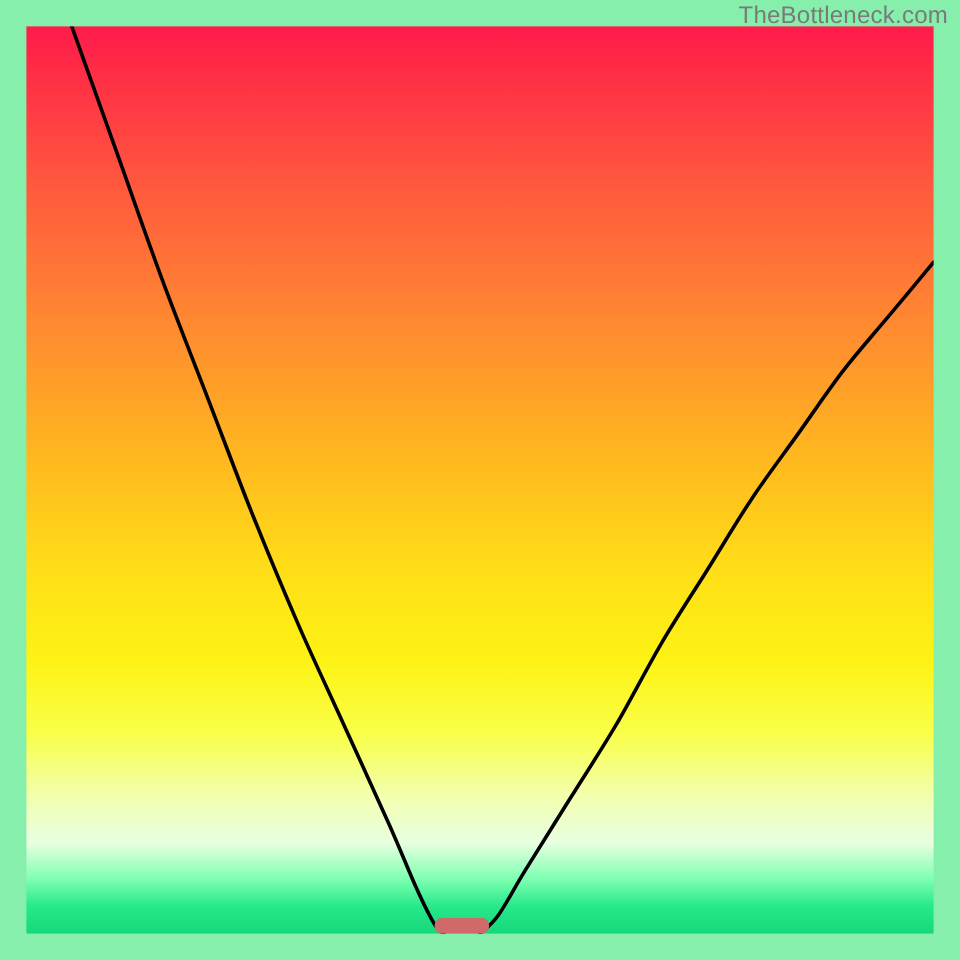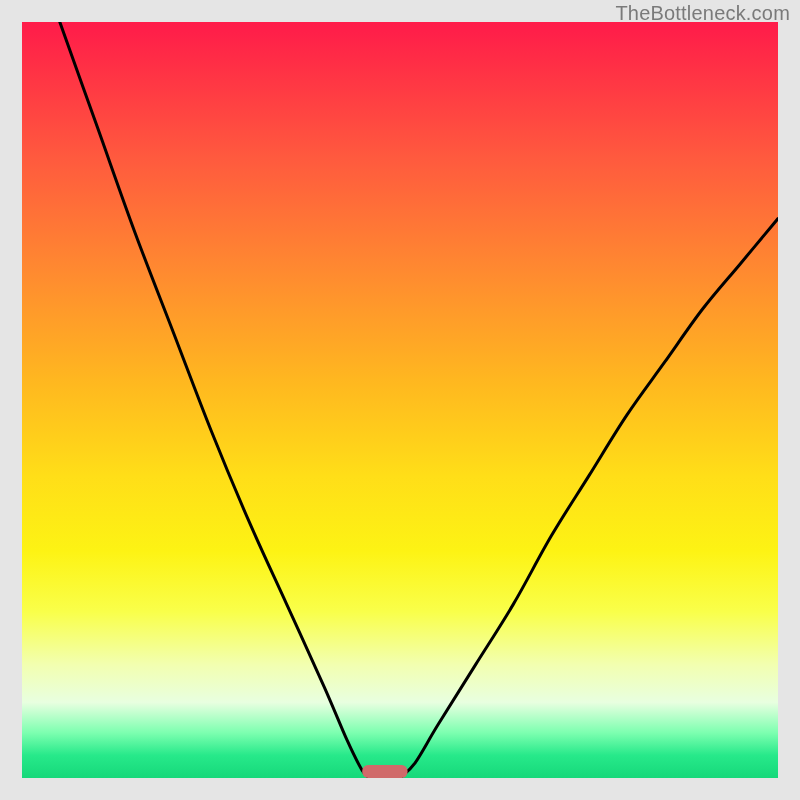--- a/index.html
+++ b/index.html
@@ -7,21 +7,21 @@
     padding: 0;
     width: 800px;
     height: 800px;
     background: #000;
     overflow: hidden;
     font-family: Arial, Helvetica, sans-serif;
   }
   .frame {
     position: absolute;
     inset: 0;
-    background: #e5e5e5;
+    background: #86efac;
   }
   .plot {
     position: absolute;
     left: 22px;
     top: 22px;
     width: 756px;
     height: 756px;
     background: linear-gradient(to bottom,
       #ff1b4a 0%,
       #ff3045 6%,

